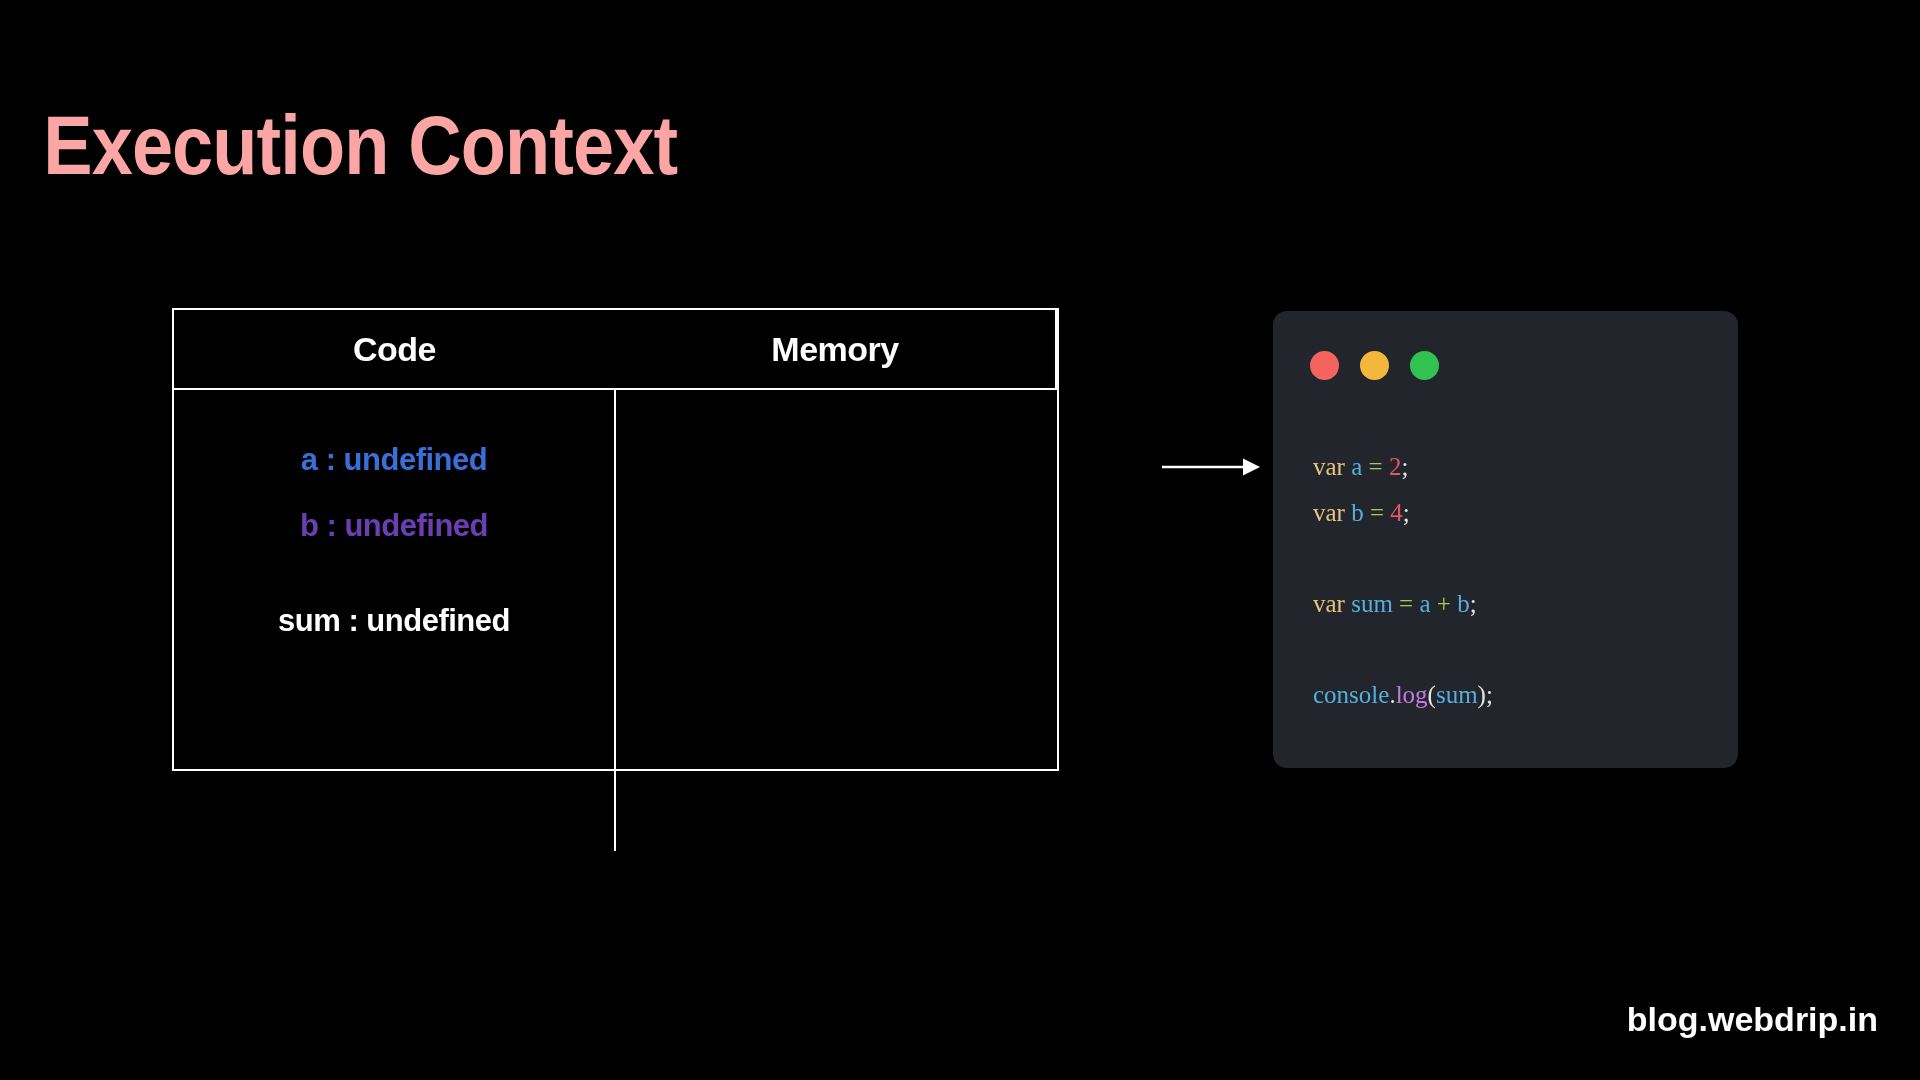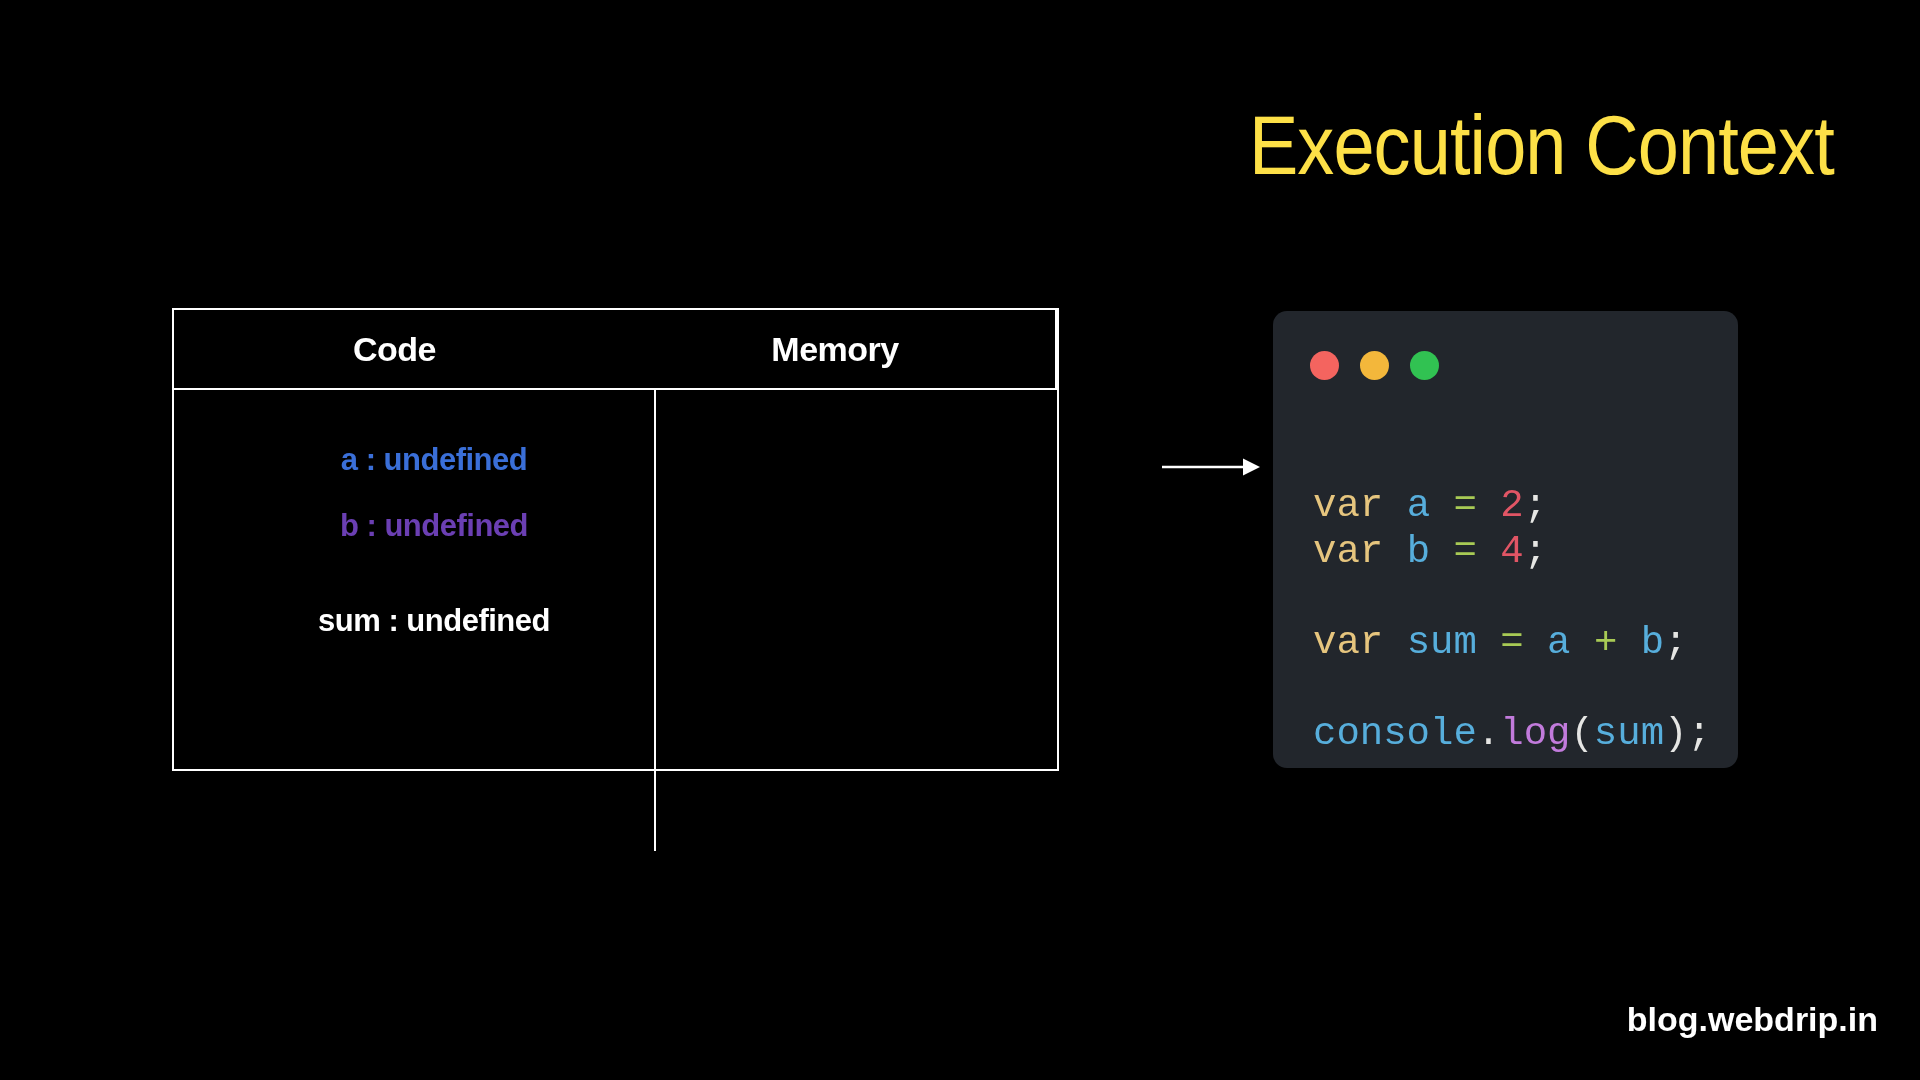--- a/index.html
+++ b/index.html
@@ -15,24 +15,24 @@
     overflow: hidden;
     font-family: "Liberation Sans", sans-serif;
   }
 
   
   .title {
     position: absolute;
     top: 103px;
     left: 0;
     width: 1874px;
-    text-align: right;
-    color: #fde047;
+    text-align: left;
+    color: #fca5a5;
     font-size: 84px;
-    font-weight: 400;
+    font-weight: 700;
     line-height: 1;
     white-space: nowrap;
   }
   .title-inner {
     display: inline-block;
     transform: scaleX(0.88);
     transform-origin: center;
     letter-spacing: -1px;
   }
 
@@ -63,21 +63,20 @@
   }
   .th-memory {
     width: 440px;
     border-right: 2px solid var(--table-border, #ffffff);
     box-sizing: content-box;
   }
   .th-code { flex: 1; }
   .t-body {
     display: flex;
     height: 461px;
-    margin-left: 40px;
   }
   .td-memory {
     width: 440px;
     border-right: 2px solid var(--table-border, #ffffff);
     position: relative;
   }
   .td-code { flex: 1; }
   .mem-item {
     position: absolute;
     left: 0;
@@ -119,25 +118,24 @@
   }
   .dot {
     width: 29px;
     height: 29px;
     border-radius: 50%;
   }
   .code {
     position: absolute;
     left: 40px;
     top: 133px;
-    font-family: Liberation Mono, monospace;
-    font-size: 39px;
+    font-family: Liberation Serif, serif;
+    font-size: 25px;
     line-height: 45.5px;
     white-space: pre;
-    margin-top: 40px;
   }
   .code-line { height: 45.5px; }
 
   
   .watermark {
     position: absolute;
     top: 1000px;
     right: 42px;
     color: #ffffff;
     font-size: 34px;

